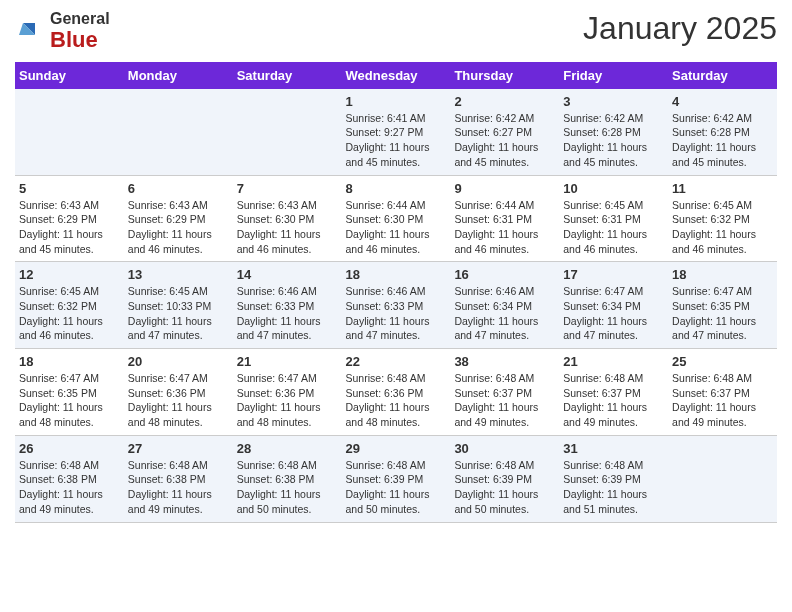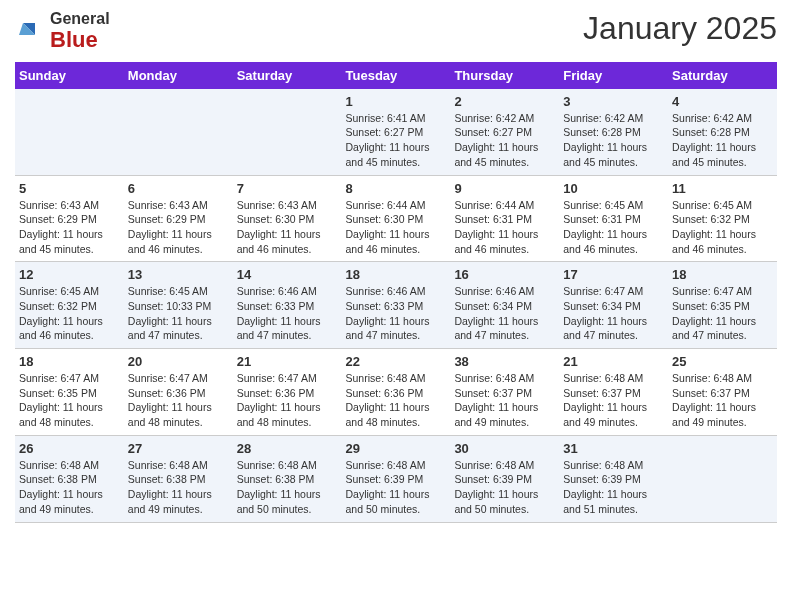--- a/index.html
+++ b/index.html
@@ -114,35 +114,35 @@
     <div class="month-title">January 2025</div>
   </div>
 </div>
 
 <table>
   <thead>
     <tr>
     <th>Sunday</th>
         <th>Monday</th>
         <th>Saturday</th>
-        <th>Tuesday</th>
+        <th>Wednesday</th>
         <th>Thursday</th>
         <th>Friday</th>
         <th>Saturday</th>
       </tr>
   </thead>
   <tbody id="calendar-body">
   <tr>
         <td class="empty-cell"></td>
         <td class="empty-cell"></td>
         <td class="empty-cell"></td>
         <td>
           <span class="day-num">1</span>
           <div class="day-info">Sunrise: 6:41 AM
-Sunset: 6:27 PM
+Sunset: 9:27 PM
 Daylight: 11 hours and 45 minutes.</div>
         </td>
         <td>
           <span class="day-num">2</span>
           <div class="day-info">Sunrise: 6:42 AM
 Sunset: 6:27 PM
 Daylight: 11 hours and 45 minutes.</div>
         </td>
         <td>
           <span class="day-num">3</span>

